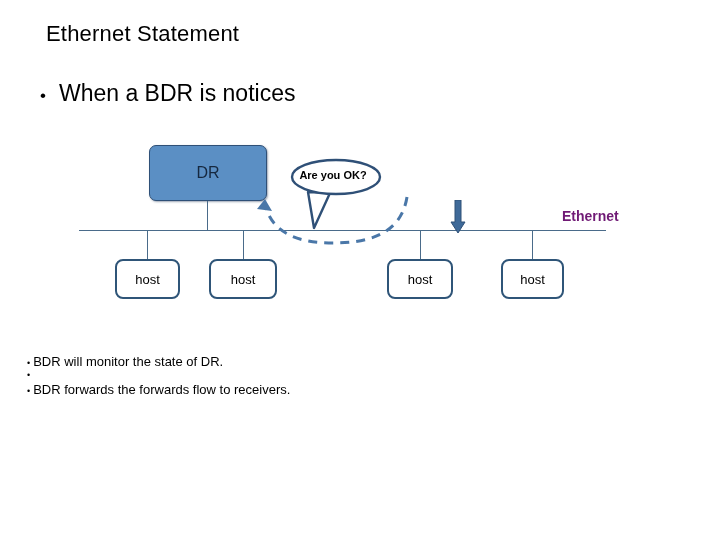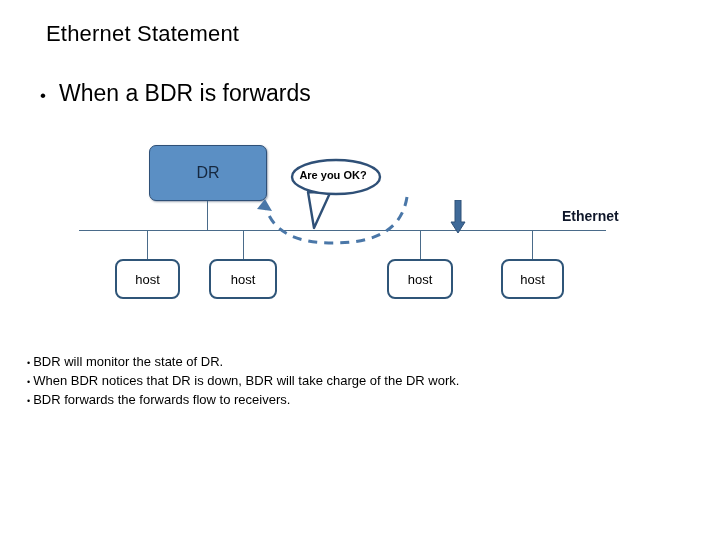--- a/index.html
+++ b/index.html
@@ -100,21 +100,21 @@
     width: 527px;
     height: 1px;
     background: #4a6b8a;
   }
   #ethernet-label {
     position: absolute;
     left: 562px;
     top: 208px;
     font-size: 14px;
     font-weight: 700;
-    color: #0f172a;
+    color: #701a75;
     white-space: nowrap;
   }
 
   
   .drop-link {
     position: absolute;
     width: 1px;
     background: #4a6b8a;
   }
   #link-dr     { left: 207px; top: 201px; height: 29px; }
@@ -181,21 +181,21 @@
     margin-right: 3px;
   }
 </style>
 </head>
 <body>
 
 <div id="slide-title">Ethernet Statement</div>
 
 <div id="lead-bullet">
   <span class="bullet-glyph">•</span>
-  <span>When a BDR is forwards</span>
+  <span>When a BDR is notices</span>
 </div>
 
 <div id="diagram">
 
   <div id="bus-line"></div>
   <div id="ethernet-label">Ethernet</div>
 
   <div class="router-node" id="node-dr">
     <span>DR</span>
   </div>
@@ -236,19 +236,18 @@
 
 </div>
 
 <div id="footnotes">
   <div class="foot-line">
     <span class="bullet-glyph">•</span>
     <span>BDR will monitor the state of DR.</span>
   </div>
   <div class="foot-line">
     <span class="bullet-glyph">•</span>
-    <span>When BDR notices that DR is down, BDR will take charge of the DR work.</span>
   </div>
   <div class="foot-line">
     <span class="bullet-glyph">•</span>
     <span>BDR forwards the forwards flow to receivers.</span>
   </div>
 </div>
 
 </body></html>

